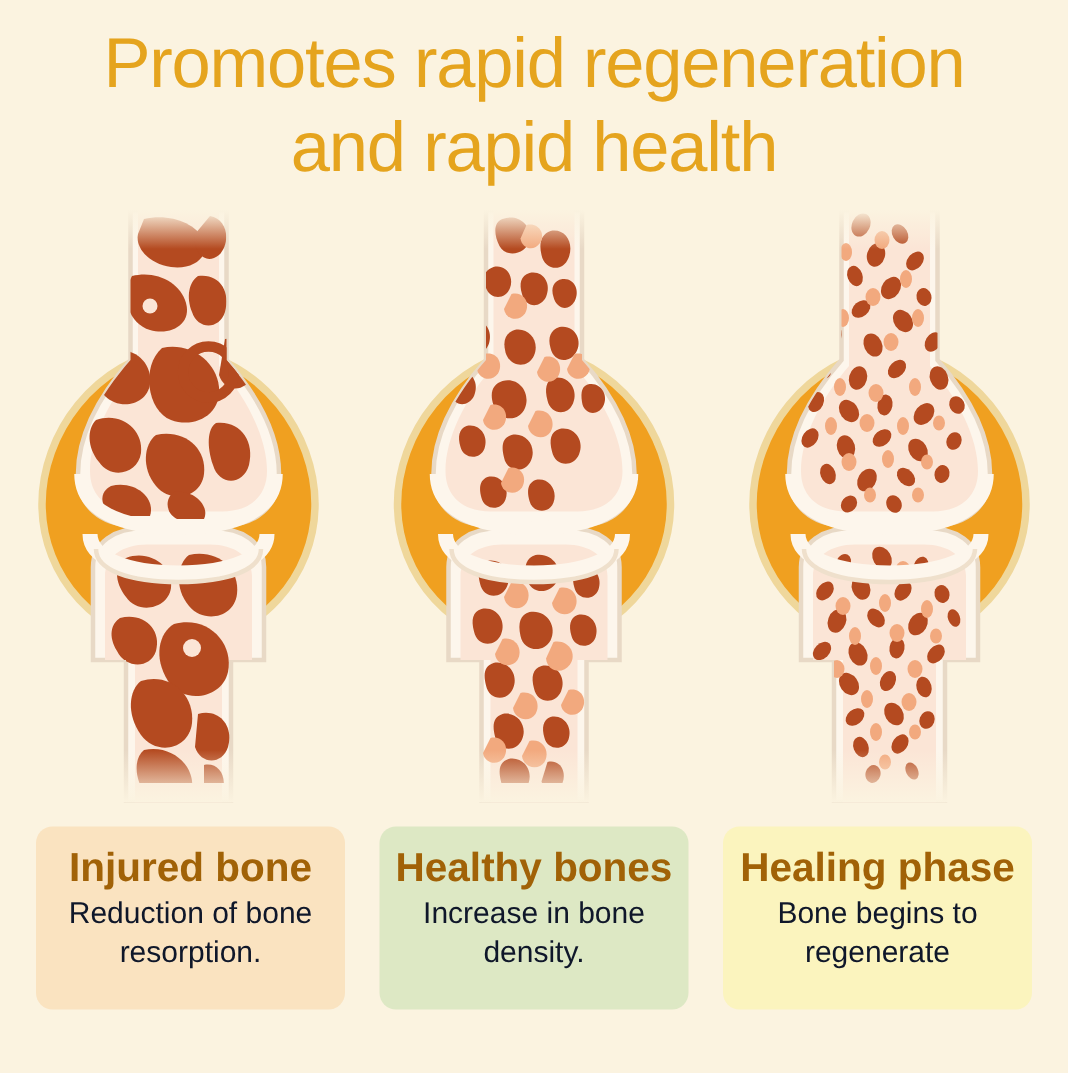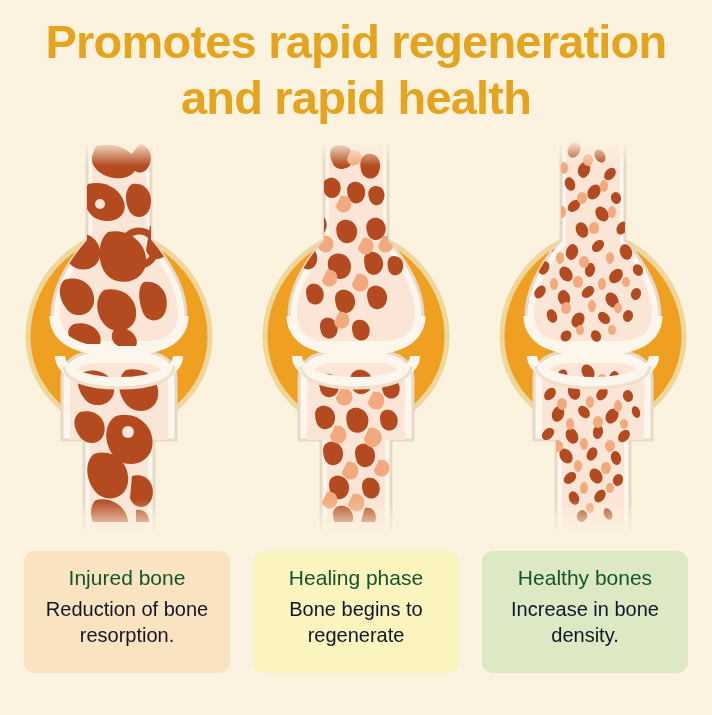--- a/index.html
+++ b/index.html
@@ -26,21 +26,21 @@
   .title-block {
     position: absolute;
     left: 0;
     top: 14px;
     width: 712px;
     text-align: center;
   }
   .title-line {
     color: #E5A41E;
     font-family: "Liberation Sans", sans-serif;
-    font-weight: bold;
+    font-weight: normal;
     font-size: 47px;
     line-height: 56px;
     letter-spacing: -0.8px;
     white-space: nowrap;
   }
 
   
   .illustrations {
     position: absolute;
     left: 0;
@@ -77,23 +77,23 @@
     height: 122px;
     border-radius: 11px;
     box-sizing: border-box;
     padding: 14px 8px 10px 8px;
     text-align: center;
     display: flex;
     flex-direction: column;
     align-items: center;
   }
   .card-title {
-    color: #14532d;
-    font-weight: normal;
-    font-size: 21px;
+    color: #a16207;
+    font-weight: bold;
+    font-size: 27px;
     line-height: 26px;
     margin-bottom: 5px;
     white-space: nowrap;
   }
   .card-desc {
     color: #0f172a;
     font-size: 20px;
     line-height: 26px;
   }
 </style>
@@ -427,25 +427,25 @@
 
   </div>
 
   <div class="cards">
 
     <div class="card" style="background:#FAE3C0;">
       <div class="card-title">Injured bone</div>
       <div class="card-desc">Reduction of bone resorption.</div>
     </div>
 
+    <div class="card" style="background:#DDE8C4;">
+      <div class="card-title">Healthy bones</div>
+      <div class="card-desc">Increase in bone density.</div>
+    </div>
+
     <div class="card" style="background:#FBF4BE;">
       <div class="card-title">Healing phase</div>
       <div class="card-desc">Bone begins to regenerate</div>
     </div>
 
-    <div class="card" style="background:#DDE8C4;">
-      <div class="card-title">Healthy bones</div>
-      <div class="card-desc">Increase in bone density.</div>
-    </div>
-
   </div>
 
 </div>
 
 </body></html>

